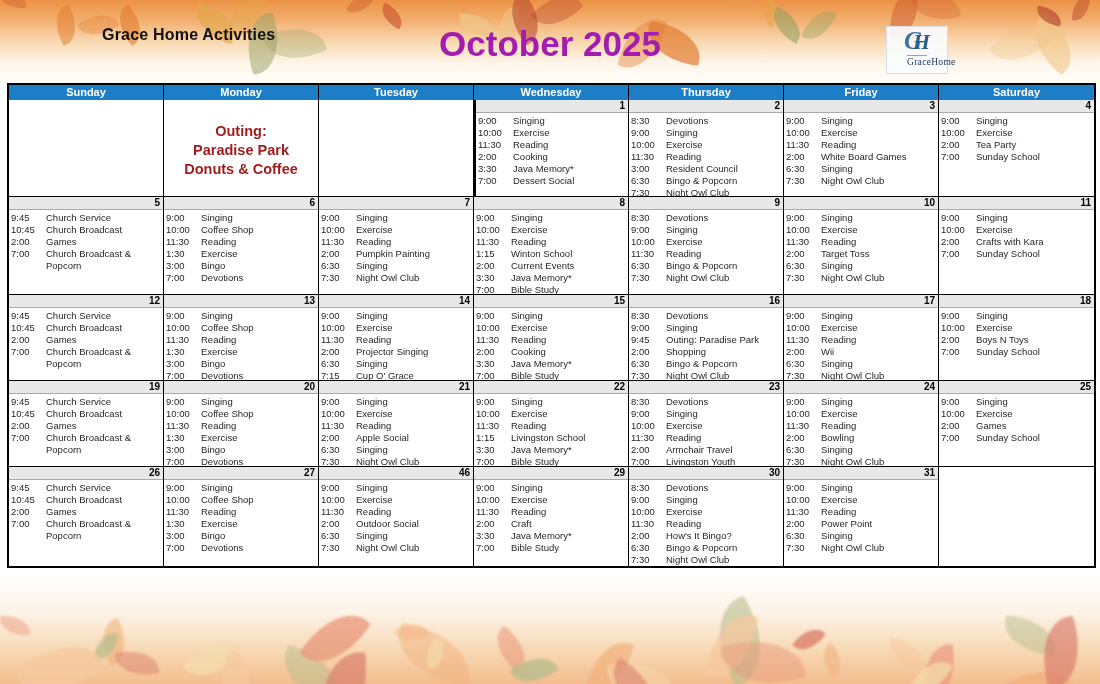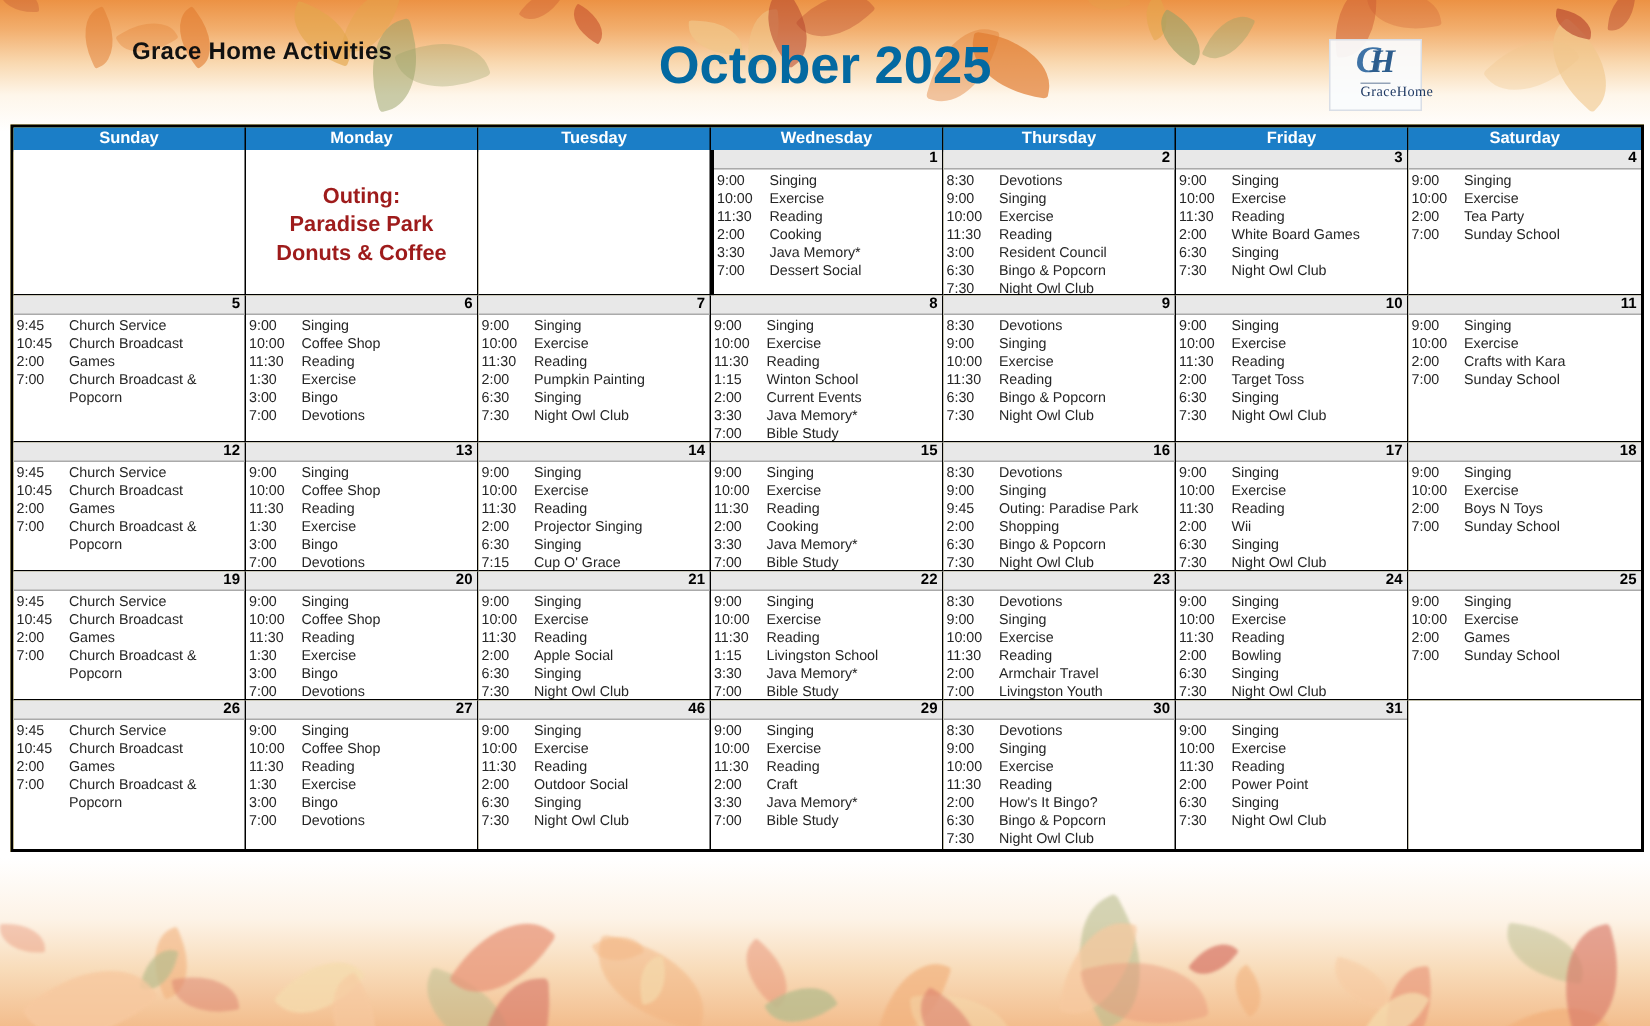--- a/index.html
+++ b/index.html
@@ -24,28 +24,28 @@
     overflow:hidden;
   }
   .leaf {
     position:absolute;
     border-radius:6% 85% 6% 85%;
   }
   .banner-bottom .leaf { filter:blur(1px); }
 
   
   .org-title {
-    position:absolute; left:88px; top:26px;
+    position:absolute; left:102px; top:26px;
     font-size:16px; font-weight:bold; color:#111111;
     letter-spacing:0.2px;
   }
   .month-title {
     position:absolute; left:0; right:0; top:24px;
     text-align:center;
-    font-size:35px; font-weight:bold; color:#0369a1;
+    font-size:35px; font-weight:bold; color:#a21caf;
   }
   .logo {
     position:absolute; left:886px; top:26px; width:62px; height:48px;
     background:rgba(250,252,254,0.92);
     border:1px solid #d9dee6;
     text-align:center;
   }
   .logo-gh {
     font-family:"Liberation Serif", serif; font-style:italic;
     line-height:28px; height:28px; color:#3f73a6;font-weight:bold;

